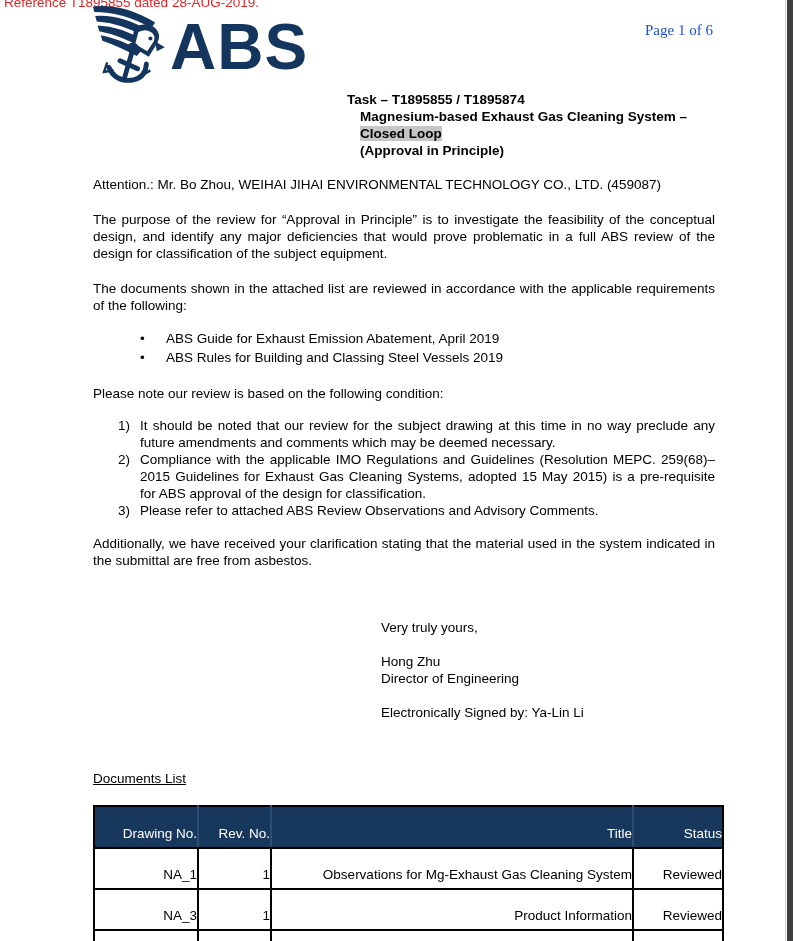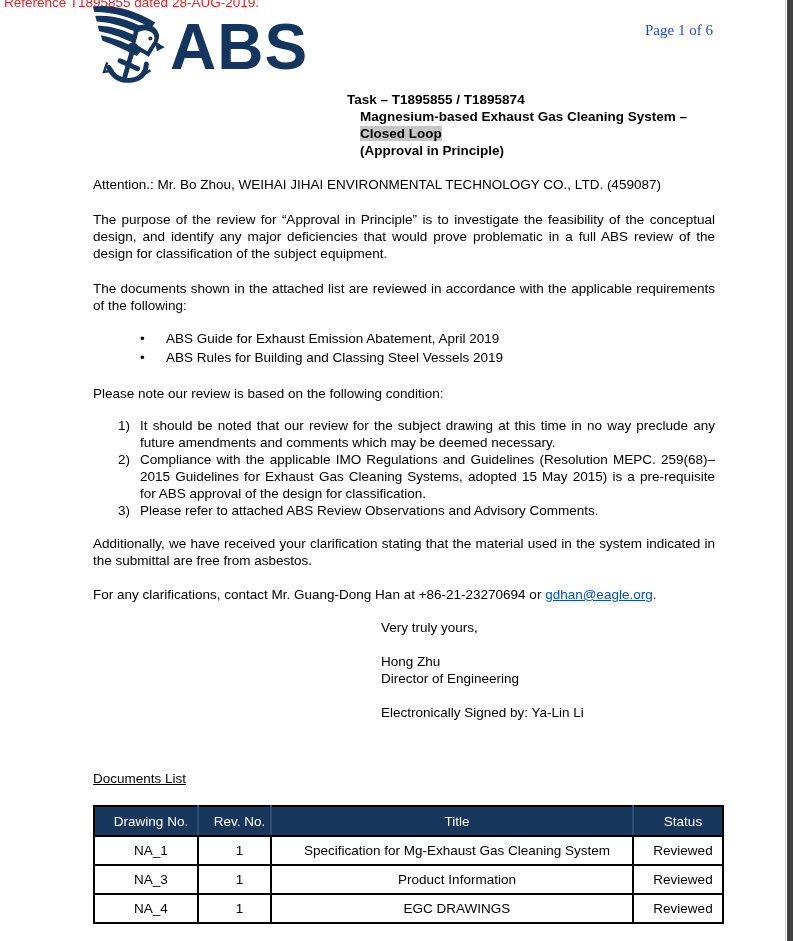--- a/index.html
+++ b/index.html
@@ -54,21 +54,21 @@
   .sig-name    { top:654px; }
   .sig-esign   { top:705px; }
 
   .docs-heading { position:absolute; left:93px; top:771px; text-decoration:underline; }
 
   table.docs {
     position:absolute; left:93px; top:805px; border-collapse:collapse;
     font-size:13.5px;
   }
   table.docs th, table.docs td {
-    border:2px solid #000; padding:0 0 0 10px; text-align:center;
+    border:2px solid #000; padding:12px 0 0 10px; text-align:right;
     font-weight:normal; white-space:nowrap;
   }
   table.docs th {
     background:#17375d; color:#ffffff; height:28px;
     border-left-color:#17375d; border-right-color:#2e4d73;
   }
   table.docs th:first-child { border-left-color:#000; }
   table.docs th:last-child  { border-right-color:#000; }
   table.docs td { height:27px; background:#fff;border-radius:13px; }
   .col-drawing { width:92px; }
@@ -149,23 +149,20 @@
       <span class="txt">Compliance with the applicable IMO Regulations and Guidelines (Resolution MEPC. 259(68)– 2015 Guidelines for Exhaust Gas Cleaning Systems, adopted 15 May 2015) is a pre-requisite for ABS approval of the design for classification.</span>
     </div>
     <div class="num-row">
       <span class="num">3)</span>
       <span class="txt">Please refer to attached ABS Review Observations and Advisory Comments.</span>
     </div>
   </div>
 
   <div class="abs-block para4 just">Additionally, we have received your clarification stating that the material used in the system indicated in the submittal are free from asbestos.</div>
 
-  <div class="abs-block contact">
-    <span>For any clarifications, contact Mr. Guang-Dong Han at +86-21-23270694 or </span><a class="email" href="#">gdhan@eagle.org</a><span>.</span>
-  </div>
 
   <div class="sig sig-closing">Very truly yours,</div>
   <div class="sig sig-name">
     <div>Hong Zhu</div>
     <div>Director of Engineering</div>
   </div>
   <div class="sig sig-esign">Electronically Signed by: Ya-Lin Li</div>
 
   <div class="docs-heading">Documents List</div>
 
@@ -175,21 +172,21 @@
         <th class="col-drawing">Drawing No.</th>
         <th class="col-rev">Rev. No.</th>
         <th class="col-title">Title</th>
         <th class="col-status">Status</th>
       </tr>
     </thead>
     <tbody>
       <tr>
         <td>NA_1</td>
         <td>1</td>
-        <td>Specification for Mg-Exhaust Gas Cleaning System</td>
+        <td>Observations for Mg-Exhaust Gas Cleaning System</td>
         <td>Reviewed</td>
       </tr>
       <tr>
         <td>NA_3</td>
         <td>1</td>
         <td>Product Information</td>
         <td>Reviewed</td>
       </tr>
       <tr>
         <td>NA_4</td>

